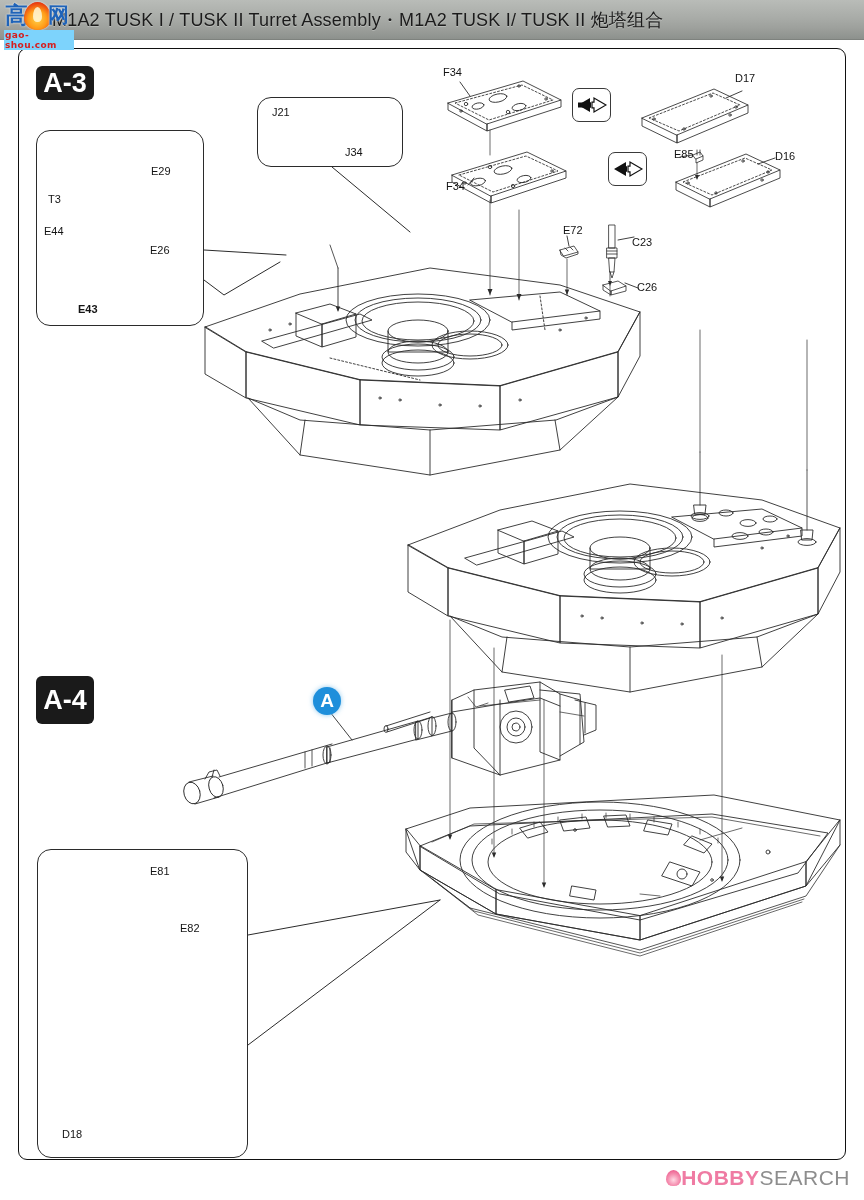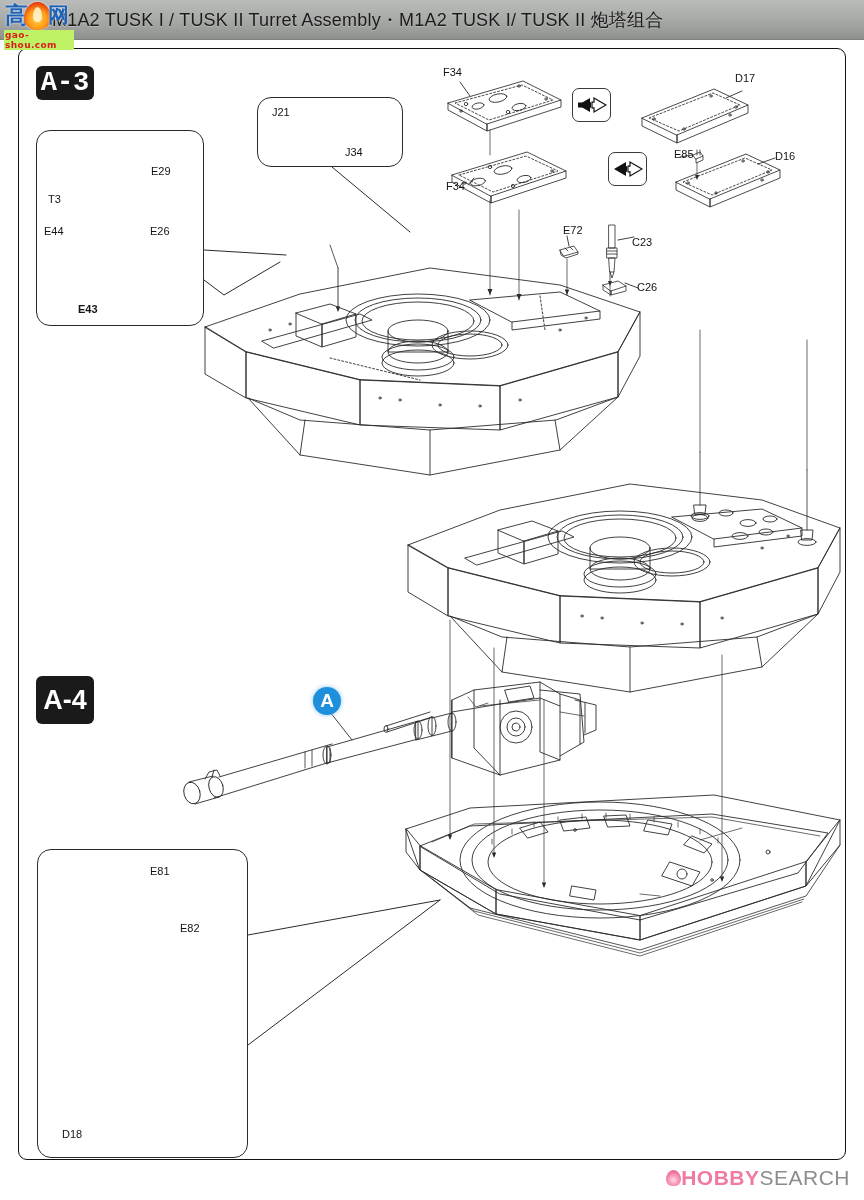--- a/index.html
+++ b/index.html
@@ -44,37 +44,37 @@
     border-radius:50% 50% 48% 48%/58% 58% 42% 42%;
     box-shadow:0 0 2px #fff;
   }
   .wm-flame:after{
     content:"";position:absolute;left:9px;top:5px;width:9px;height:15px;
     background:#fff7d8;border-radius:50% 50% 45% 45%/65% 65% 35% 35%;
     opacity:.85;
   }
   .wm-url{
     position:absolute;left:0px;top:28px;font-size:9px;font-weight:bold;
-    color:#d61d1d;background:#bef264;letter-spacing:.4px;
+    color:#d61d1d;background:#7dd3fc;letter-spacing:.4px;
     padding:0 1px;font-family:"DejaVu Sans",sans-serif;
   }
   
   .page-frame{
     position:absolute;left:18px;top:48px;width:828px;height:1112px;
     border:1.6px solid #111;border-radius:9px;box-sizing:border-box;
     background:#fff;
   }
   
   .step-badge{
     position:absolute;background:#1a1a1a;color:#fff;border-radius:6px;
     font-size:27px;font-weight:bold;letter-spacing:0px;
     display:flex;align-items:center;justify-content:center;
     font-family:"Liberation Sans",sans-serif;
   }
-  #badge-a3{left:36px;top:66px;width:58px;height:34px;font-family:Liberation Mono, monospace;}
+  #badge-a3{left:36px;top:66px;width:58px;height:34px;}
   #badge-a4{left:36px;top:676px;width:58px;height:48px;}
   
   .detail-box{
     position:absolute;border:1.4px solid #2b2b2b;border-radius:14px;
     box-sizing:border-box;background:#fff;
   }
   #detail-a3{left:36px;top:130px;width:168px;height:196px;}
   #detail-j21{left:257px;top:97px;width:146px;height:70px;}
   #detail-a4{left:37px;top:849px;width:211px;height:309px;}
   
@@ -605,21 +605,21 @@
 <div class="step-badge" id="badge-a3">A-3</div>
 <div class="step-badge" id="badge-a4">A-4</div>
 
 <div class="detail-box" id="detail-a3"></div>
 <div class="detail-box" id="detail-j21"></div>
 <div class="detail-box" id="detail-a4"></div>
 
 <span class="lbl" style="left:151px;top:165px;">E29</span>
 <span class="lbl" style="left:48px;top:193px;">T3</span>
 <span class="lbl" style="left:44px;top:225px;">E44</span>
-<span class="lbl" style="left:150px;top:225px;">E26</span>
+<span class="lbl" style="left:150px;top:244px;">E26</span>
 <span class="lbl" style="left:78px;top:303px;font-weight:bold;">E43</span>
 
 <span class="lbl" style="left:272px;top:106px;">J21</span>
 <span class="lbl" style="left:345px;top:146px;">J34</span>
 
 <span class="lbl" style="left:443px;top:66px;">F34</span>
 <span class="lbl" style="left:446px;top:180px;">F34</span>
 <span class="lbl" style="left:735px;top:72px;">D17</span>
 <span class="lbl" style="left:775px;top:150px;">D16</span>
 <span class="lbl" style="left:674px;top:148px;">E85</span>

